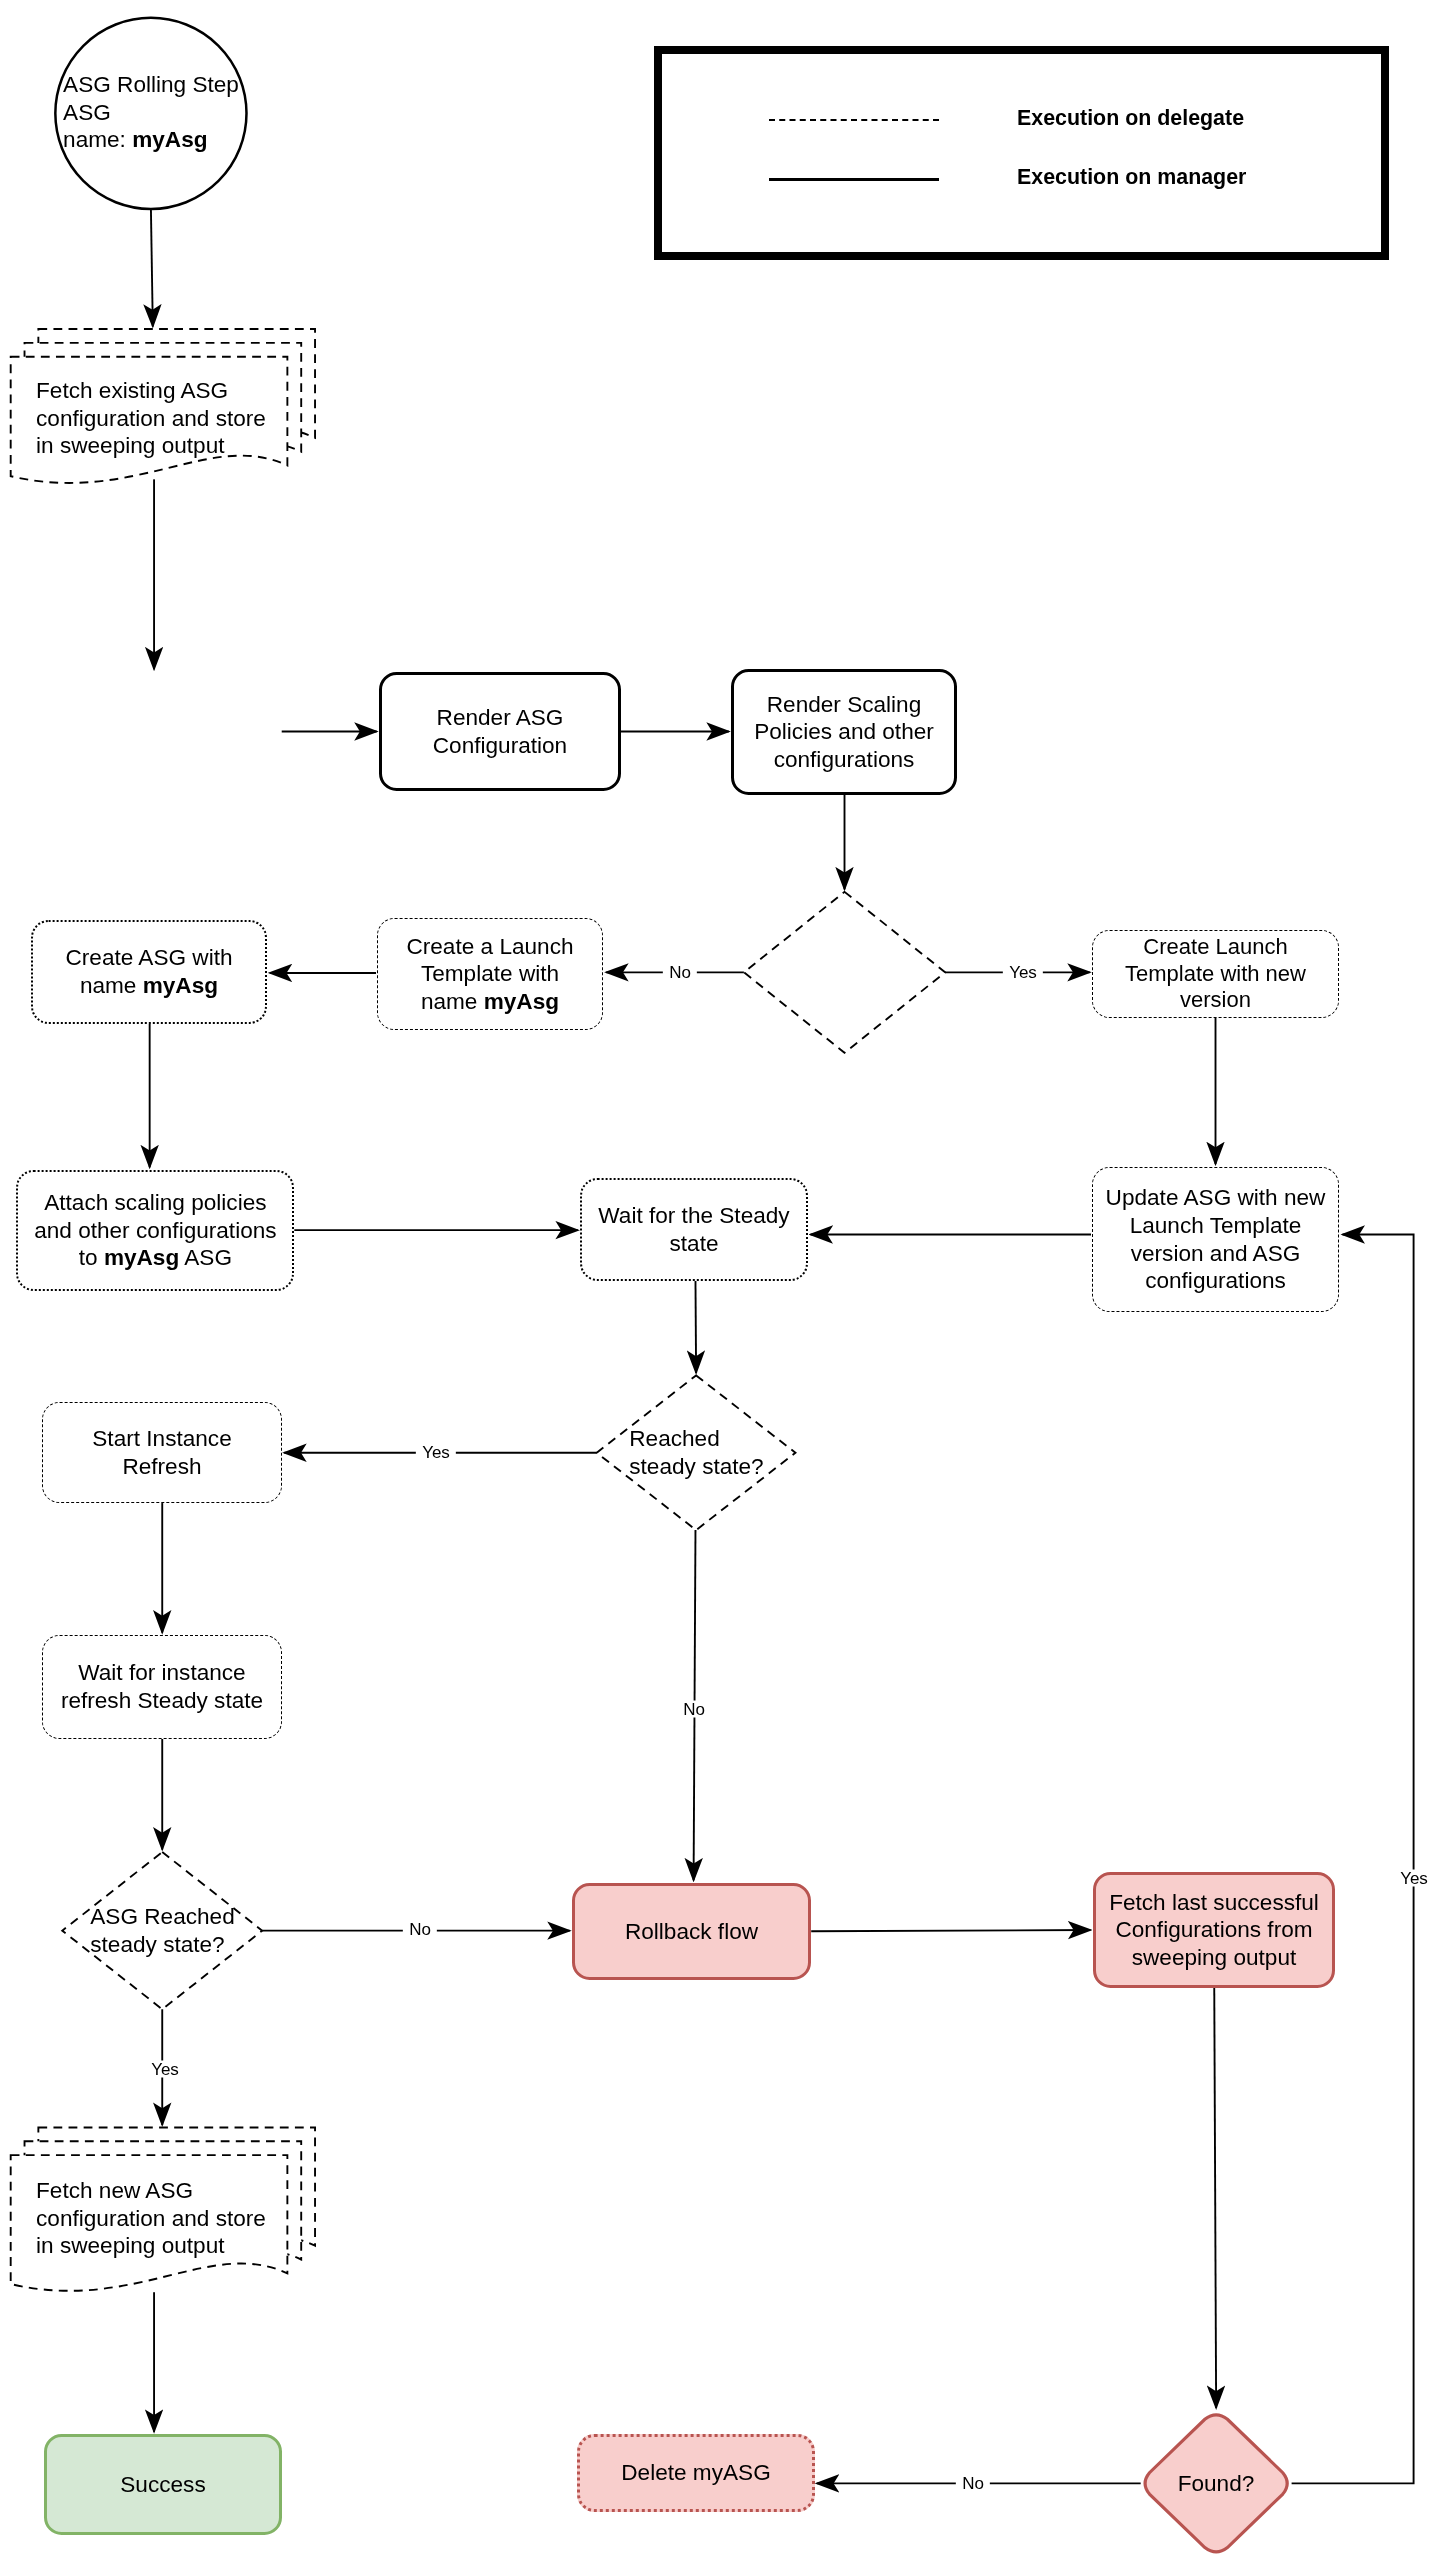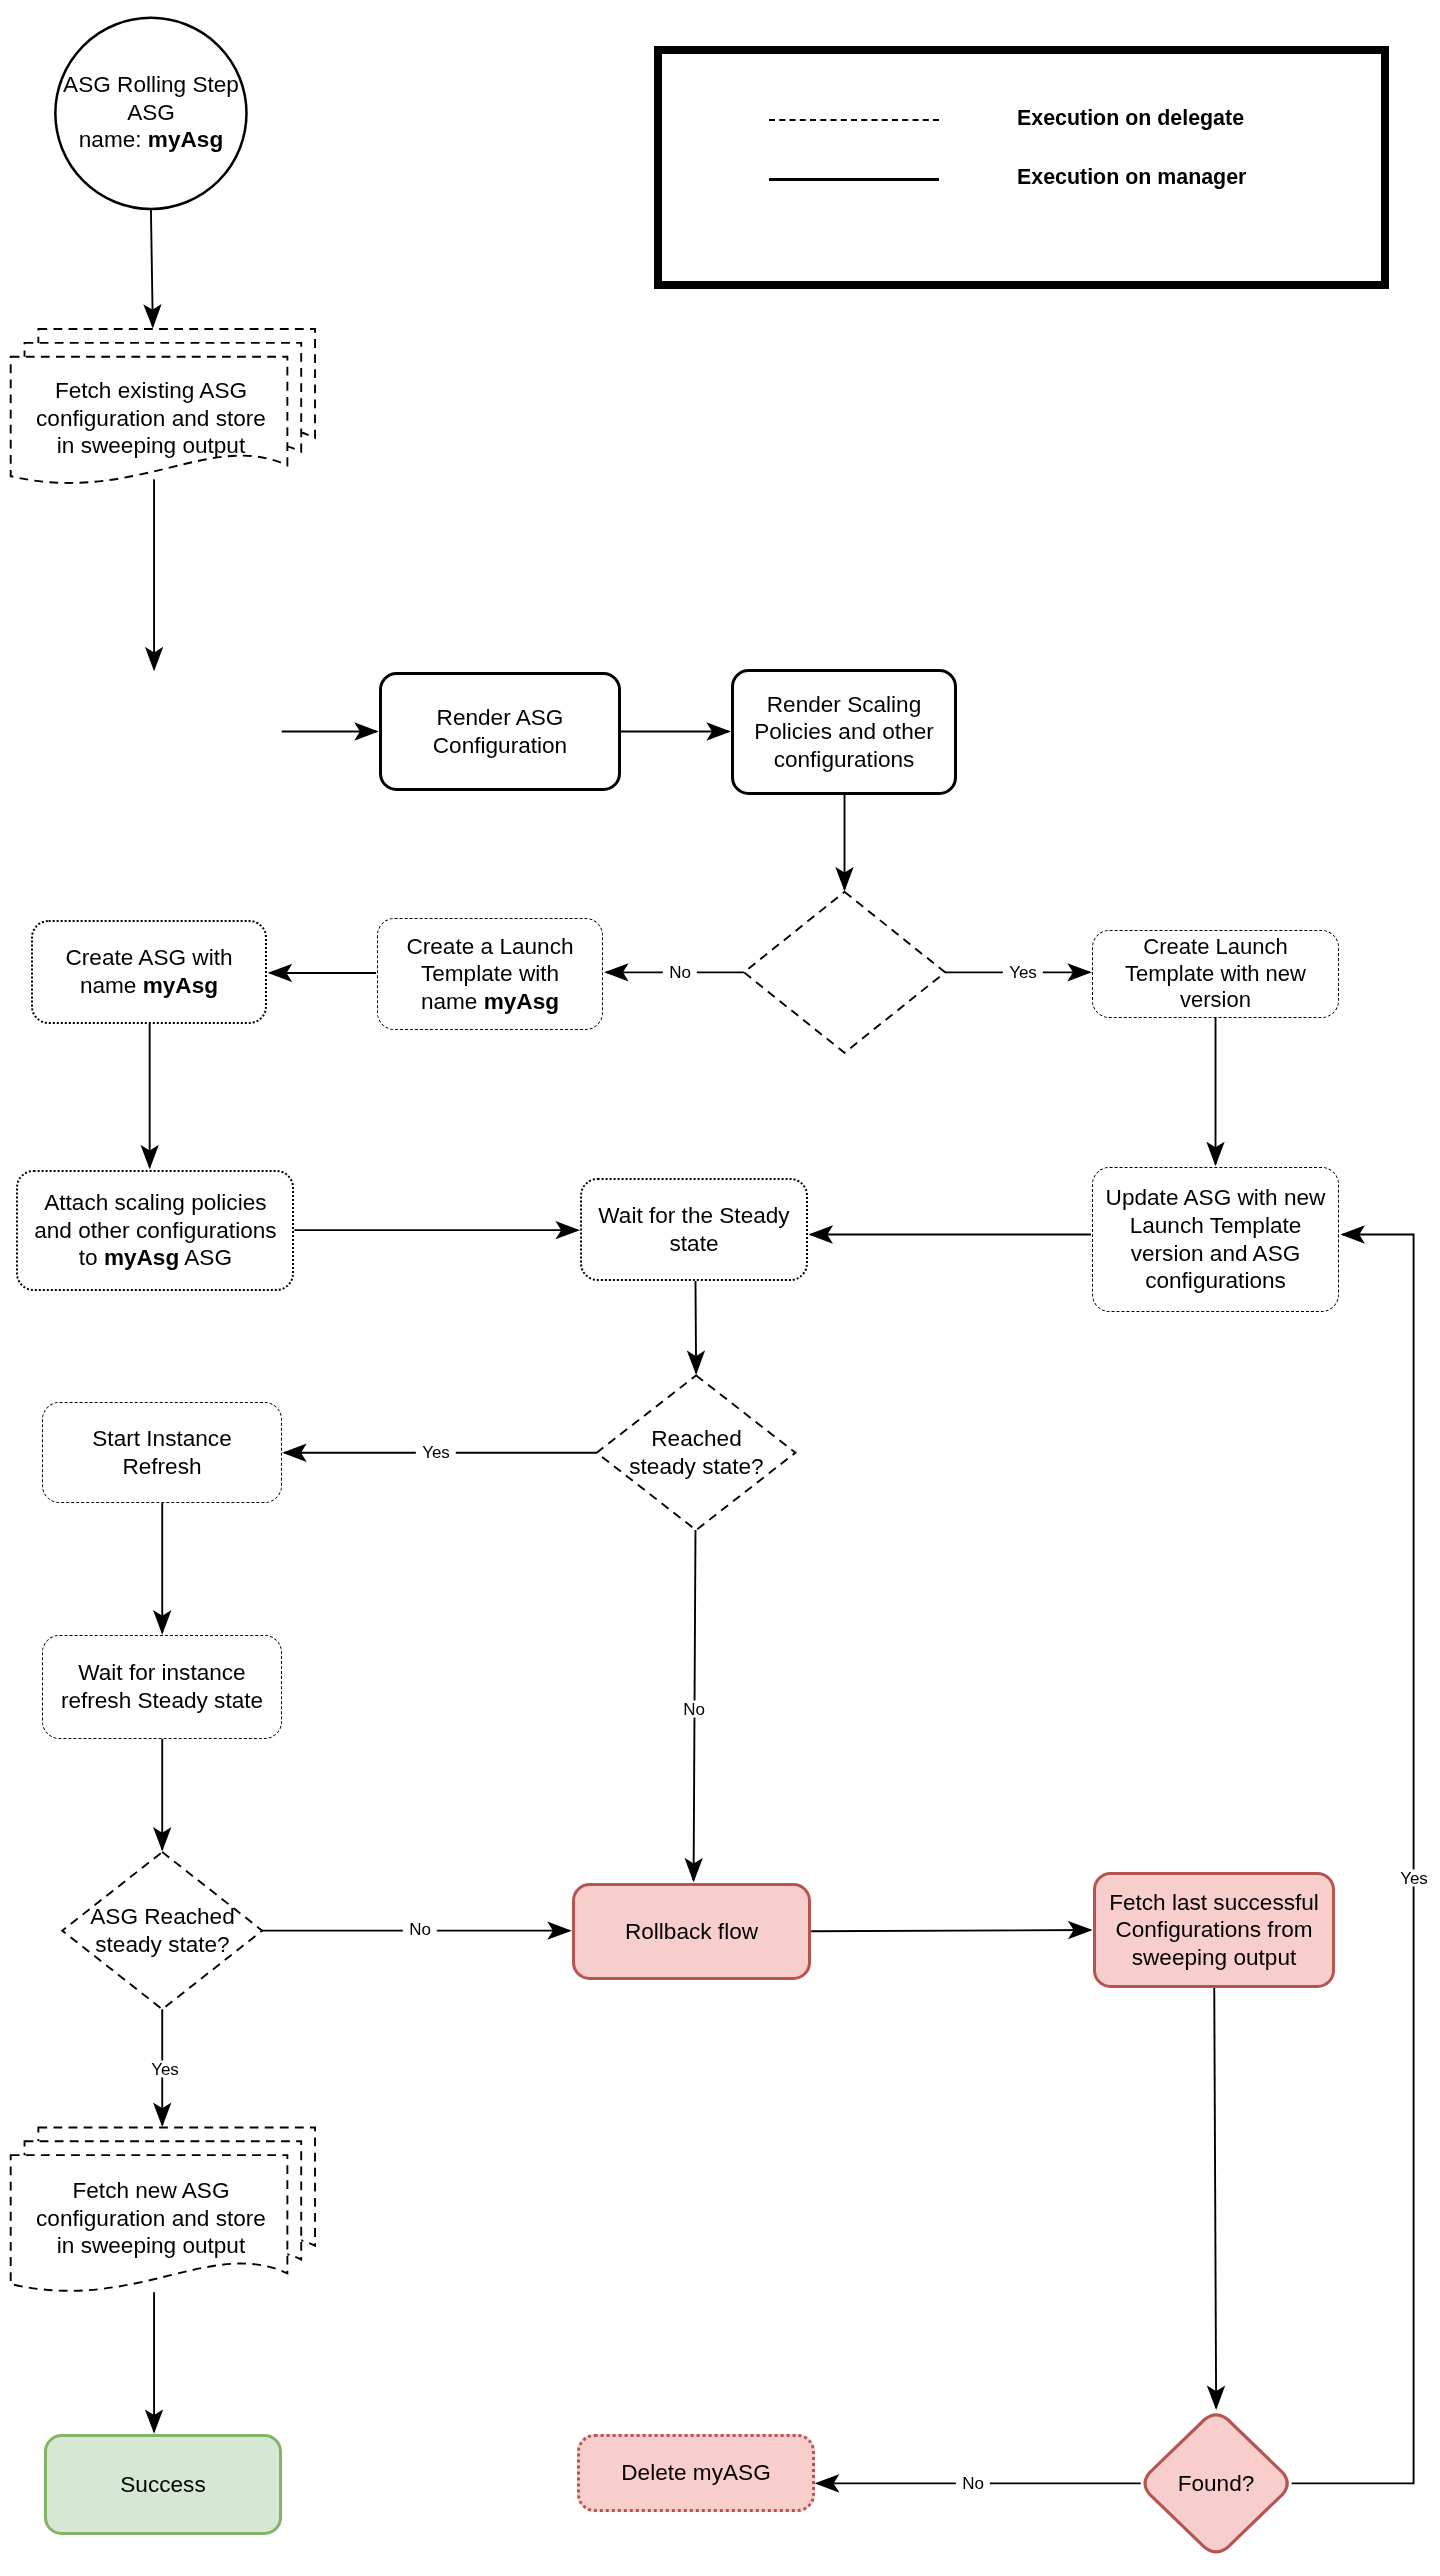--- a/index.html
+++ b/index.html
@@ -14,27 +14,27 @@
   .node{position:absolute;display:flex;align-items:center;justify-content:center;text-align:center;
         font-size:22.6px;line-height:1.22;background:#fff;border-radius:17.6px;box-sizing:border-box;}
   .node span{white-space:pre-line;}
   .b-solid{border:3.8px solid #000;}
   .b-dashed{border:1.9px dashed #000;}
   .b-dotted{border:2.5px dotted #000;}
   .danger{background:var(--danger-fill);border-color:var(--danger-border);}
   .danger.b-solid{border-width:3.1px;}
   .danger.b-dotted{border-width:3.1px;}
   .success-node{background:var(--success-fill);border:3.1px solid var(--success-border);}
-  .float-label{position:absolute;display:flex;align-items:center;justify-content:center;text-align:center;
+  .float-label{position:absolute;display:flex;align-items:center;justify-content:center;text-align:left;
         font-size:22.6px;line-height:1.22;background:transparent;border:none;}
   .float-label span{white-space:pre-line;}
   .edge-label{position:absolute;transform:translate(-50%,-50%);background:#fff;padding:0 6.3px;
         font-size:17px;line-height:1;}
   
-  .legend{position:absolute;left:654px;top:46px;width:735px;height:243px;border:8.8px solid #000;
+  .legend{position:absolute;left:654px;top:46px;width:735px;height:214px;border:8.8px solid #000;
         background:#fff;box-sizing:border-box;}
   .legend .sample{position:absolute;left:107px;width:170px;height:0;}
   .legend .sample.dashed{border-top:2.5px dashed #000;}
   .legend .sample.solid{border-top:3.1px solid #000;}
   .legend .lbl{position:absolute;left:355px;font-size:21.4px;font-weight:bold;line-height:1;}
 </style>
 </head>
 <body>
 
 <div id="canvas">

